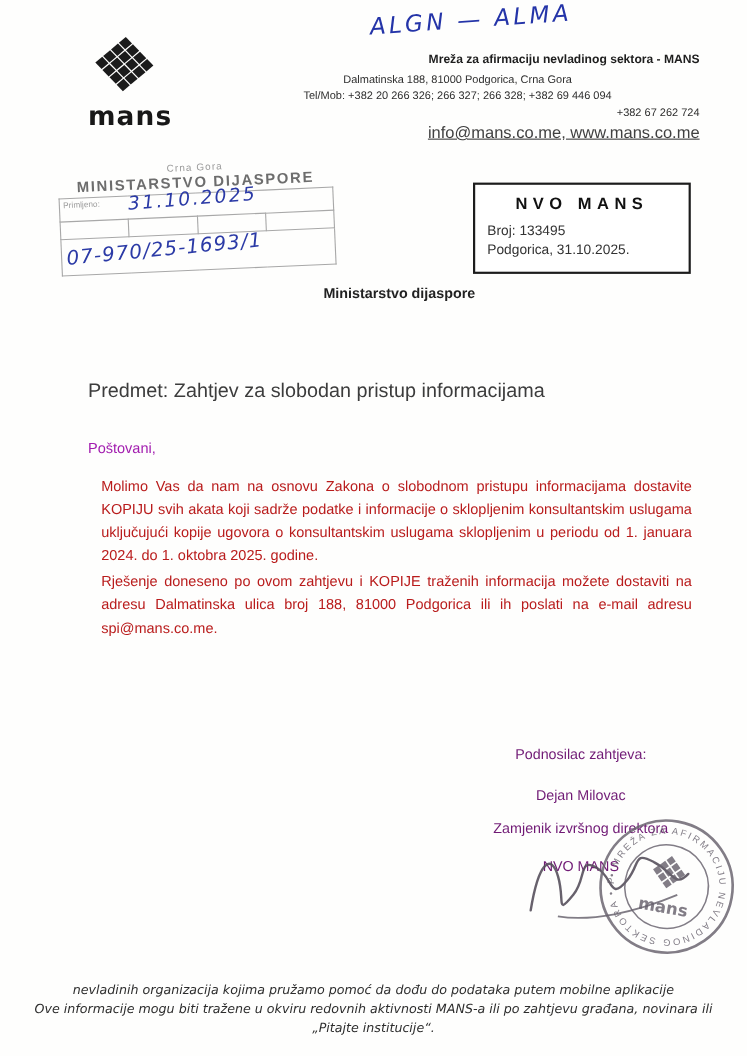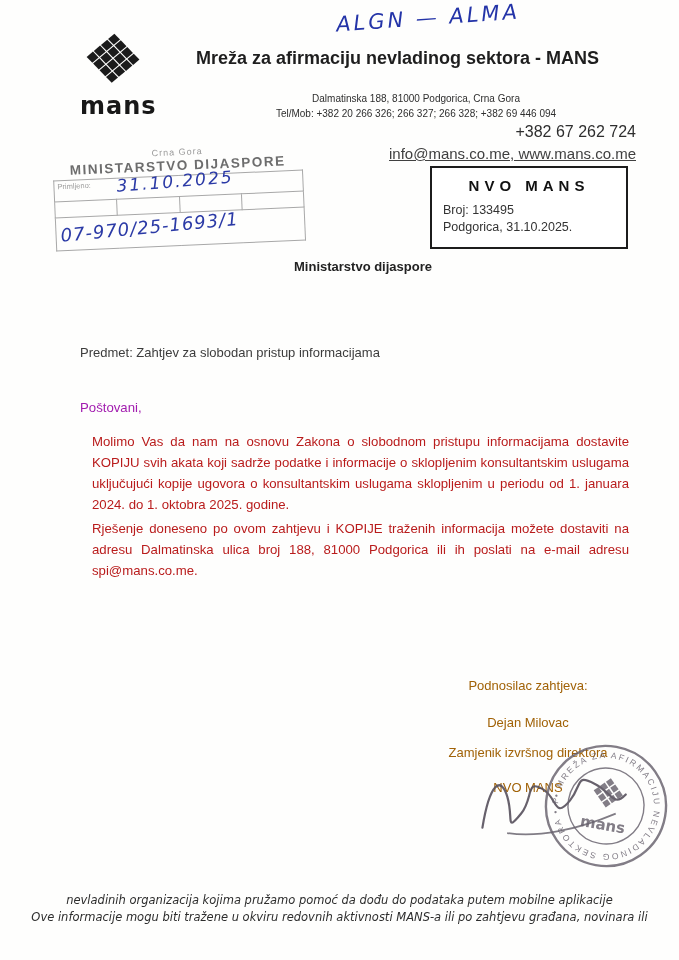--- a/index.html
+++ b/index.html
@@ -20,23 +20,23 @@
   
   .logo { position:absolute; left:80px; top:30px; width:66px; text-align:center; }
   .logo svg { display:block; margin:0 auto; }
   .logo-text {
     font-family:"DejaVu Sans", sans-serif; font-weight:bold;
     font-size:24px; letter-spacing:1px; color:#181818; margin-top:2px;
   }
 
   
   .header-block { position:absolute; left:196px; top:48px; width:440px; color:#2e2e2e; }
-  .org-name { font-size:18px; font-weight:bold; text-align:left; color:#1e1e1e; margin-bottom:24px; }
+  .org-name { font-size:11px; font-weight:bold; text-align:right; color:#1e1e1e; margin-bottom:7px; }
   .hdr-line { font-size:10px; text-align:center; margin-bottom:4px; }
-  .hdr-right { font-size:16px; text-align:right; margin-bottom:4px; }
+  .hdr-right { font-size:10px; text-align:right; margin-bottom:4px; }
   .contact-line { font-size:15px; text-align:right; text-decoration:underline; color:#404040; }
 
   
   .ministry-stamp { position:absolute; left:54px; top:147px; width:250px; transform:rotate(-2.5deg); }
   .ms-country { text-align:center; font-size:9px; letter-spacing:1px; color:#9a9a9a; }
   .ms-title { text-align:center; font-size:13.5px; font-weight:bold; letter-spacing:1.5px; color:#6d6d6d; margin:1px 0 2px; }
   .ms-table { width:100%; border-collapse:collapse; }
   .ms-table td { border:1px solid #a8a8a8; font-size:7.5px; color:#9c9c9c; padding:1px 3px; vertical-align:top; }
   .ms-received { position:relative; height:18px; }
   .ms-date {
@@ -52,30 +52,30 @@
     font-size:18px; letter-spacing:1px; color:#2b3aa6; transform:rotate(-3deg);
   }
 
   
   .ref-box { position:absolute; left:430px; top:166px; width:172px; border:2px solid #1c1c1c; padding:9px 11px 10px; background:#fff; }
   .ref-title { text-align:center; font-weight:bold; font-size:15px; letter-spacing:5px; color:#111; margin-bottom:9px; }
   .ref-line { font-size:12.5px; color:#333; margin-bottom:3px; }
 
   .recipient { position:absolute; left:294px; top:259px; font-size:13px; font-weight:bold; color:#222; }
 
-  .subject    { position:absolute; left:80px; top:345px; font-size:13px; color:#3c3c3c; }
+  .subject    { position:absolute; left:80px; top:345px; font-size:18px; color:#3c3c3c; }
   .salutation { position:absolute; left:80px; top:400px; font-size:13.2px; color:#a21caf; }
 
   .para { position:absolute; left:80px; width:537px; font-size:13.2px; line-height:21px; color:#b91c1c; text-align:justify;margin-left:12px; }
   .para-1 { top:431px; }
   .para-2 { top:518px; }
   .para-3 { top:567px; }
 
   
-  .sign-block { position:absolute; left:416px; top:678px; width:224px; text-align:center; font-size:13px; color:#a16207; }
+  .sign-block { position:absolute; left:416px; top:678px; width:224px; text-align:center; font-size:13px; color:#701a75; }
   .sign-label { margin-bottom:22px; }
   .sign-name  { margin-bottom:15px;text-align:center; }
   .sign-title { margin-bottom:20px; }
 
   .signature-svg { position:absolute; left:474px; top:758px; transform:rotate(-6deg); }
   .round-stamp   { position:absolute; left:540px; top:740px; transform:rotate(10deg); opacity:.82; }
 
   
   .footer {
     position:absolute; left:0; right:0; top:892px; text-align:center;
@@ -193,15 +193,16 @@
       <rect x="-10" y="5" width="6" height="6"></rect>
         <rect x="-2.5" y="5" width="6" height="6"></rect>
         <rect x="5" y="5" width="6" height="6"></rect>
     </g>
     <text x="66" y="90" text-anchor="middle" font-size="15" font-weight="bold" fill="#67616d" font-family="DejaVu Sans, sans-serif">mans</text>
   </svg>
 
   <div class="footer">
     <div>nevladinih organizacija kojima pružamo pomoć da dođu do podataka putem mobilne aplikacije</div>
     <div>Ove informacije mogu biti tražene u okviru redovnih aktivnosti MANS-a ili po zahtjevu građana, novinara ili</div>
+    <div>„Pitajte institucije“.</div>
   </div>
 
 </div>
 
 </body></html>

